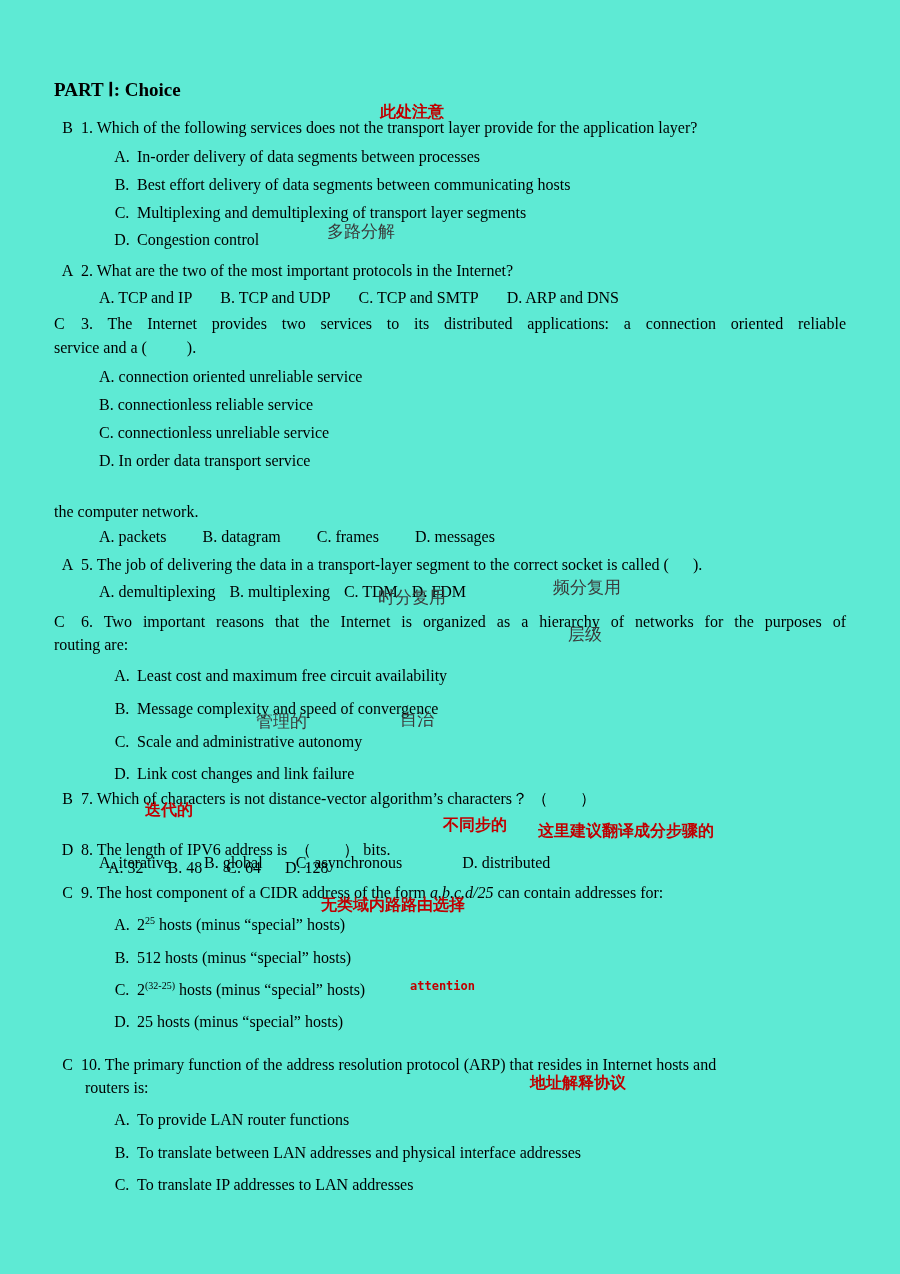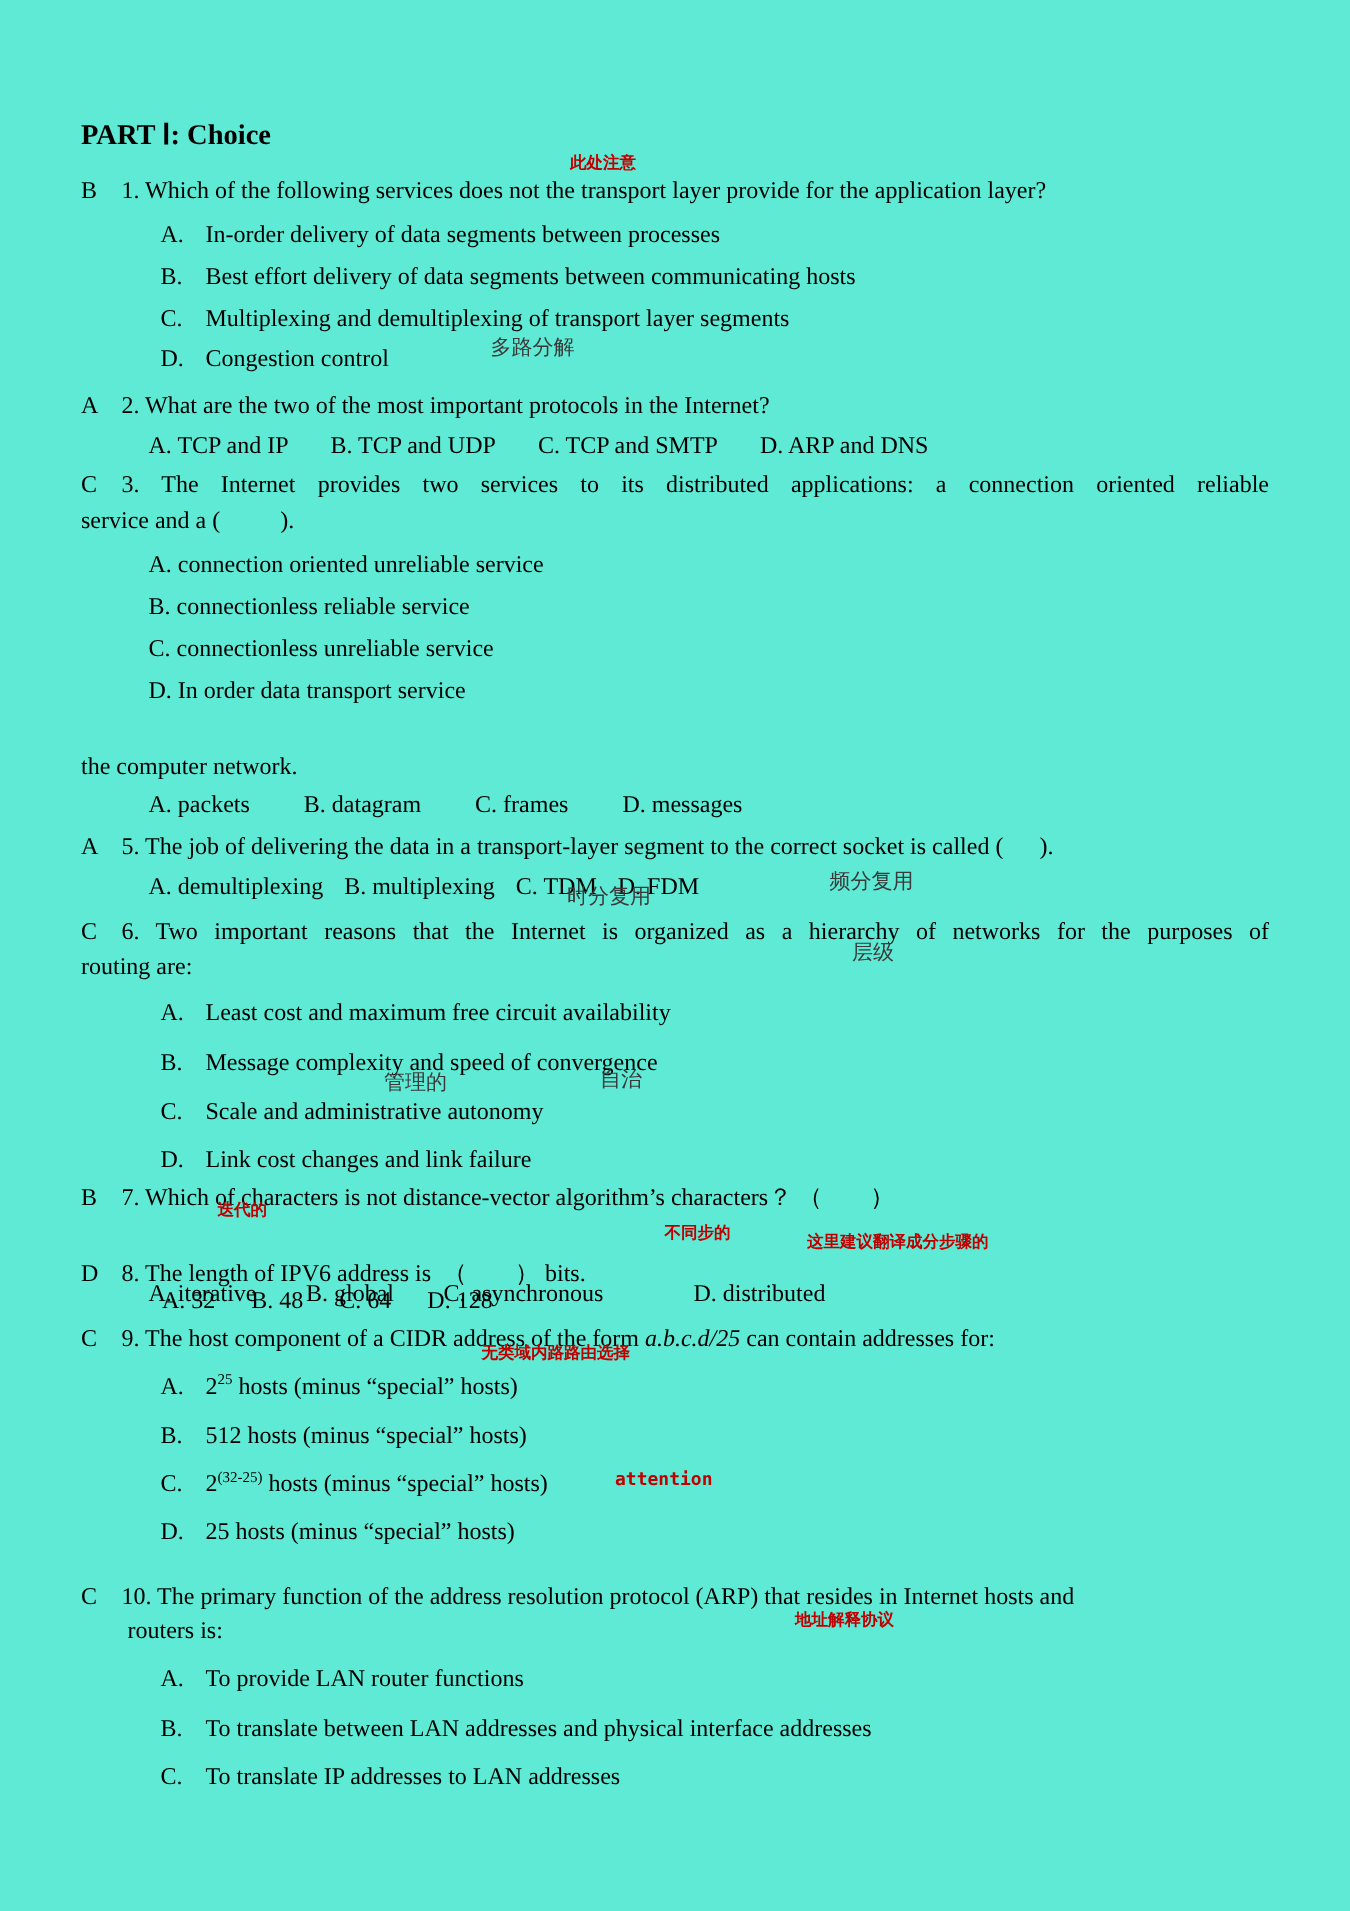--- a/index.html
+++ b/index.html
@@ -8,44 +8,44 @@
     width:900px;height:1274px;
     background:#5eead4;
     font-family:"Liberation Serif",serif;
     font-size:16px;color:#000;
     overflow:hidden;
   }
   .title{
     position:absolute;left:54px;top:78px;
     font-size:19px;font-weight:bold;white-space:pre;
   }
-  .line{position:absolute;white-space:pre;line-height:20px;}
+  .line{position:absolute;white-space:pre;line-height:20px;text-align:center;}
   .just{
     white-space:normal;width:792px;
     text-align:justify;text-align-last:justify;
   }
   .ans{display:inline-block;width:27px;white-space:pre;}
   .ol{display:inline-block;width:30px;white-space:pre;}
   .orow span{display:inline-block;}
   .g40 span + span{margin-left:28px;}
   .g36 span + span{margin-left:36px;}
   .g24 span + span{margin-left:24px;}
   .g14 span + span{margin-left:14px;}
   .q7row span + span{margin-left:33px;margin-top:40px;}
   .q7row span:last-child{margin-left:60px;}
   sup{font-size:10px;line-height:0;}
   .it{font-style:italic;}
   .ann{position:absolute;white-space:pre;line-height:1.1;}
   .ann-red{
-    color:#c00000;font-weight:bold;font-size:11px;
+    color:#c00000;font-weight:bold;font-size:16px;
     font-family:"Liberation Sans",sans-serif;
   }
   .ann-gray{
-    color:#3a3a3a;font-size:14px;font-weight:normal;
-    font-family:Liberation Sans, sans-serif;
+    color:#3a3a3a;font-size:17px;font-weight:normal;
+    font-family:Liberation Mono, monospace;
   }
   .ann-mono{
     color:#c00000;font-weight:bold;font-size:12px;
     font-family:"DejaVu Sans Mono",monospace;
   }
 </style>
 </head>
 <body>
 
 <div class="page">

